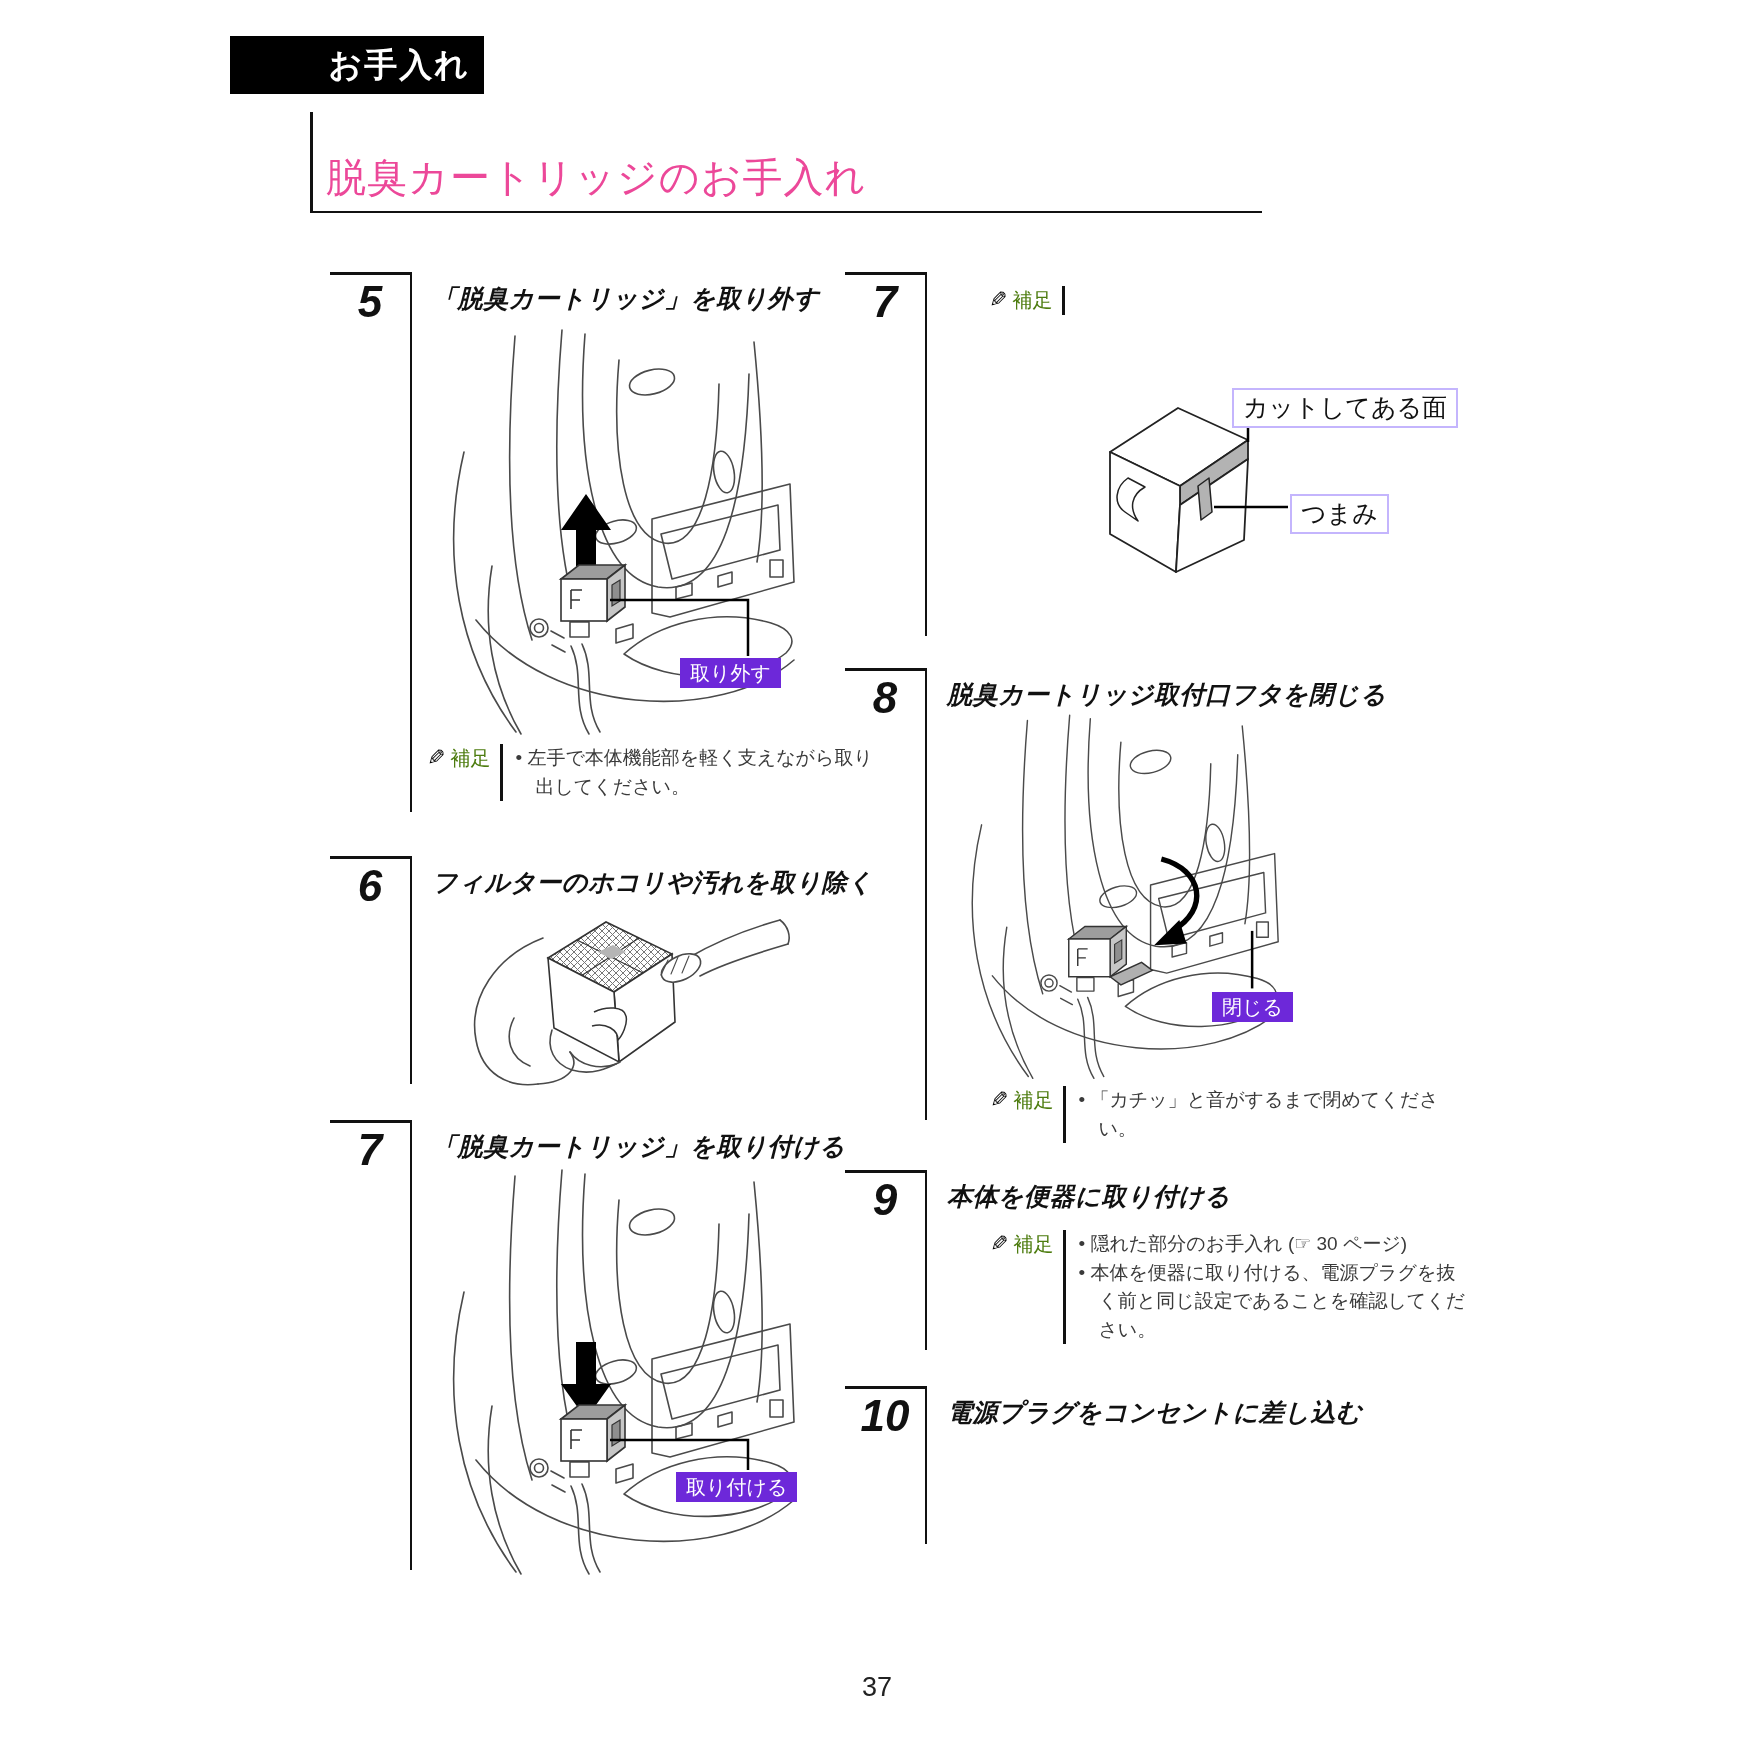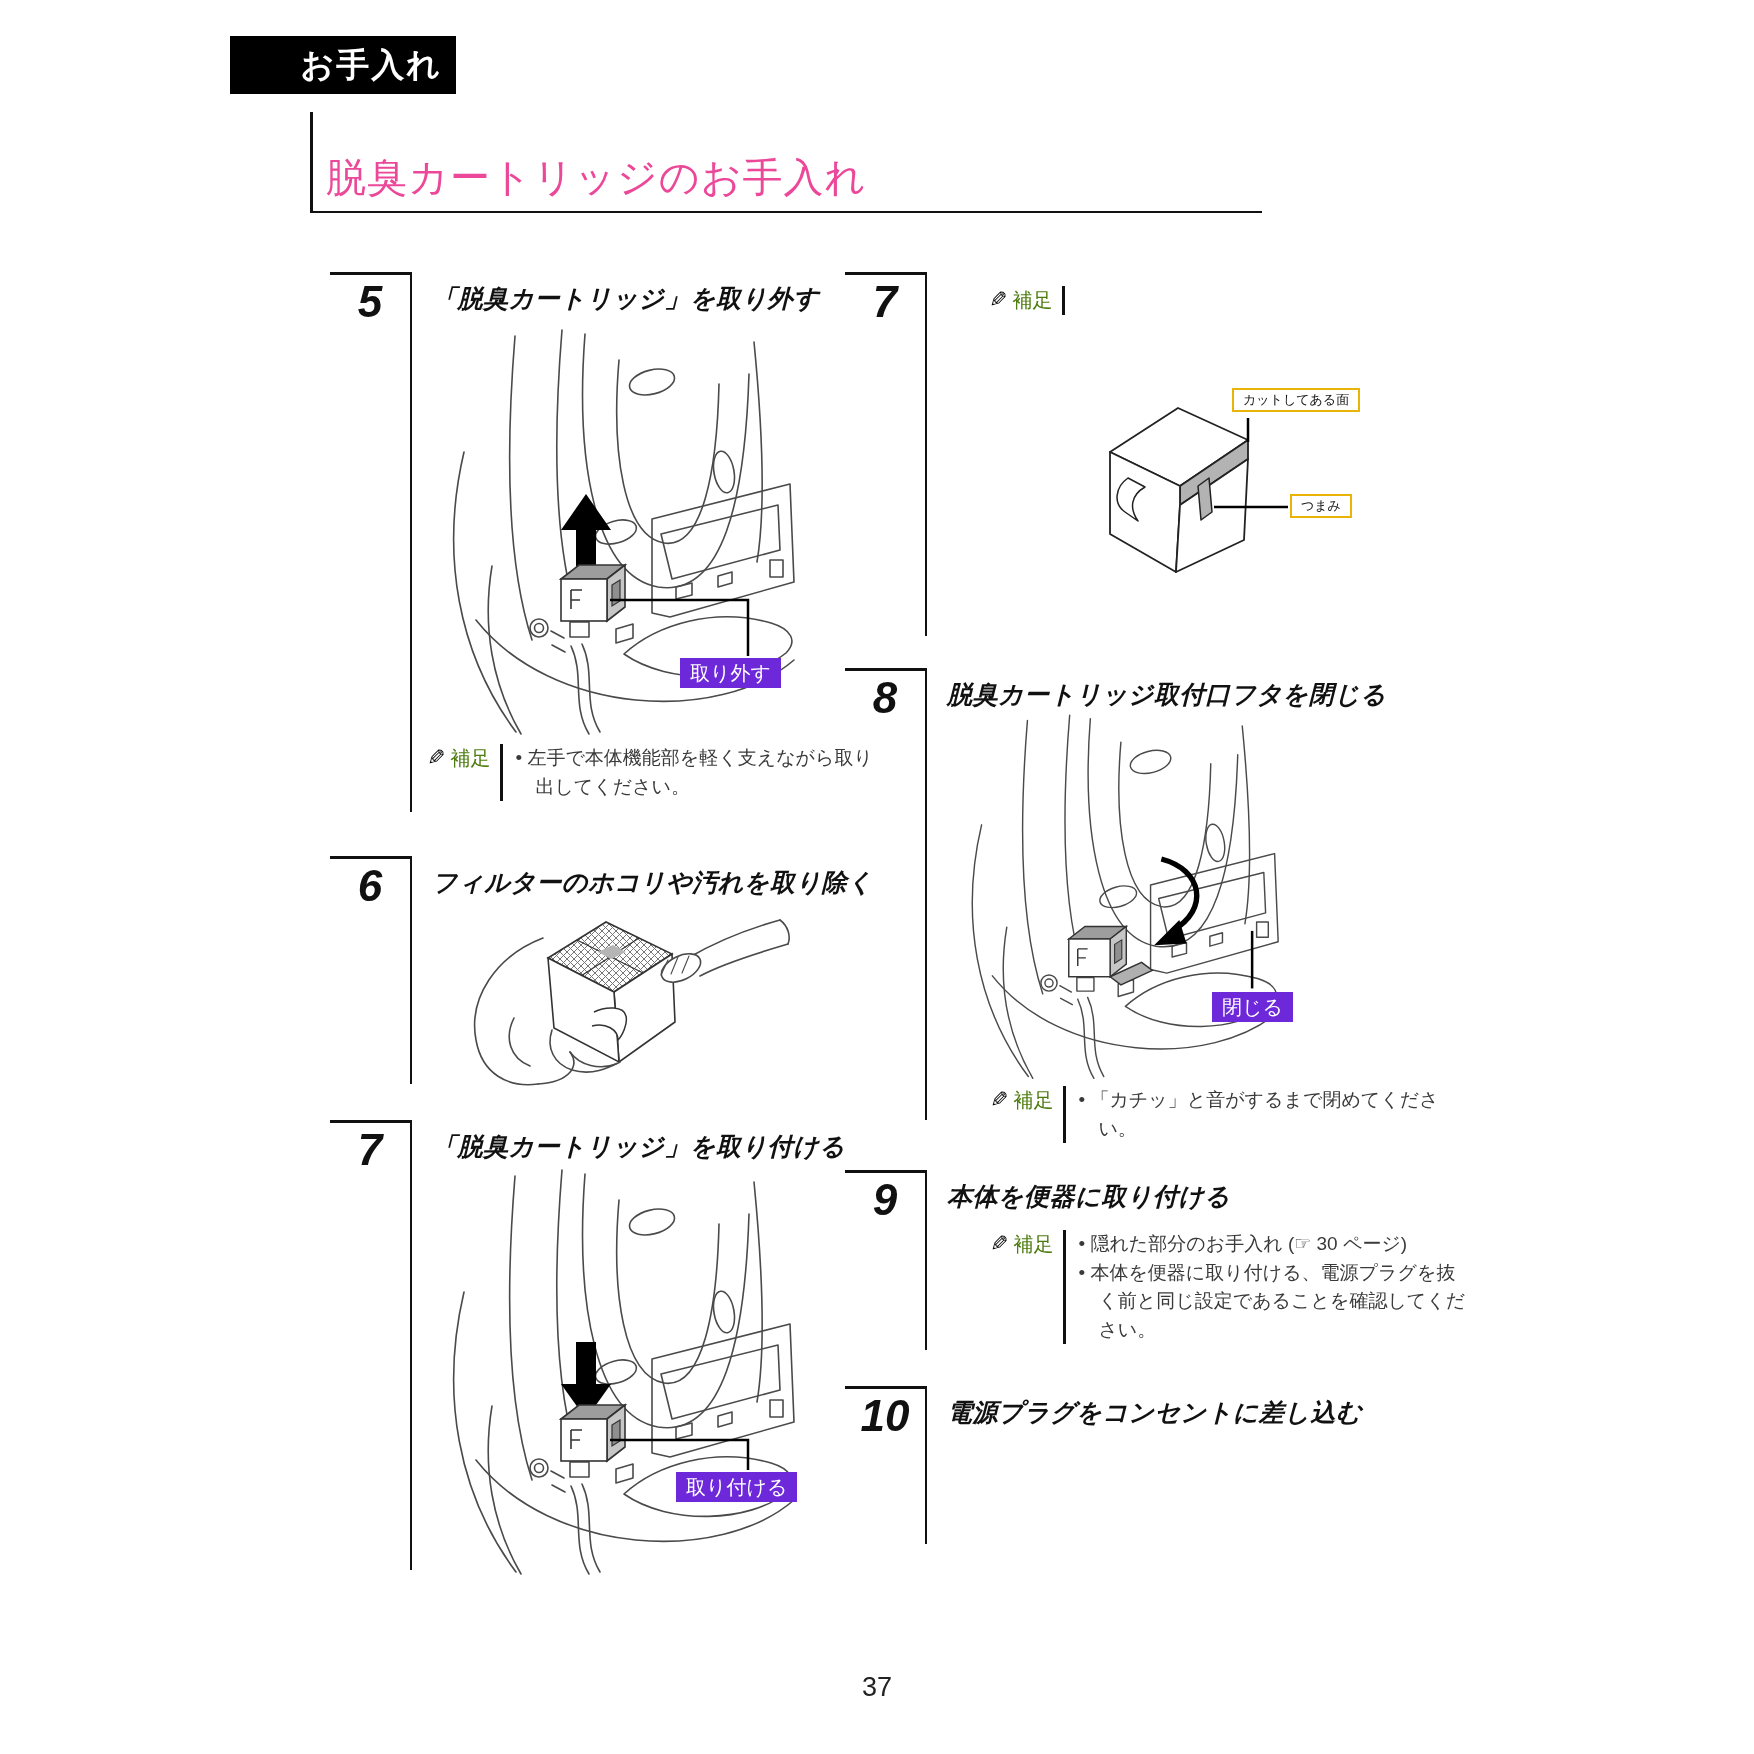--- a/index.html
+++ b/index.html
@@ -36,21 +36,21 @@
   .note-body{line-height:1.5;}
   .bullet{padding-left:1.05em;text-indent:-1.05em;}
   .bullet::before{content:"• ";}
   
   .figure{position:absolute;}
   .black-label{
     position:absolute;background:#6d28d9;color:#fff;font-size:20px;
     padding:2px 10px;white-space:nowrap;line-height:1.3;
   }
   .box-label{
-    position:absolute;background:#fff;border:2px solid #eab308;color:#111;font-size:13px;
+    position:absolute;background:#fff;border:2px solid #c4b5fd;color:#111;font-size:25px;
     padding:1px 9px;white-space:nowrap;line-height:1.35;
   }
   .page-num{width:100%;text-align:center;font-size:27px;color:#222;}
 </style>
 </head>
 <body>
 
 <svg width="0" height="0" style="position:absolute" aria-hidden="true">
   <defs>
     <pattern id="mesh" width="7" height="7" patternUnits="userSpaceOnUse">
@@ -86,21 +86,21 @@
     <g id="cartridge">
       <path d="M143 257 L161 243 L207 243 L189 257 Z" fill="#9d9d9d" stroke="#333" stroke-width="1.6"></path>
       <path d="M189 257 L207 243 L207 285 L189 299 Z" fill="#c6c6c6" stroke="#333" stroke-width="1.6"></path>
       <rect x="143" y="257" width="46" height="42" fill="#fff" stroke="#333" stroke-width="1.6"></rect>
       <path d="M153 268 v19 m0 -19 h11 m-11 10 h9" fill="none" stroke="#333" stroke-width="1.6"></path>
       <path d="M194 263 l8 -5 v21 l-8 5 z" fill="#8f8f8f" stroke="#333" stroke-width="1.2"></path>
     </g>
   </defs>
 </svg>
 
-<div class="abs tab-black" style="left:230px;top:36px;width:226px;height:58px;">
+<div class="abs tab-black" style="left:230px;top:36px;width:254px;height:58px;">
   <span>お手入れ</span>
 </div>
 <div class="abs title-vbar" style="left:310px;top:112px;width:3px;height:99px;"></div>
 <div class="abs doc-title" style="left:326px;top:150px;">脱臭カートリッジのお手入れ</div>
 <div class="abs title-rule" style="left:310px;top:211px;width:952px;height:2px;"></div>
 
 <div class="abs step" style="left:330px;top:272px;width:495px;height:540px;">
   <div class="num-col">5</div>
   <div class="step-content">
     <div class="step-title">「脱臭カートリッジ」を取り外す</div>

